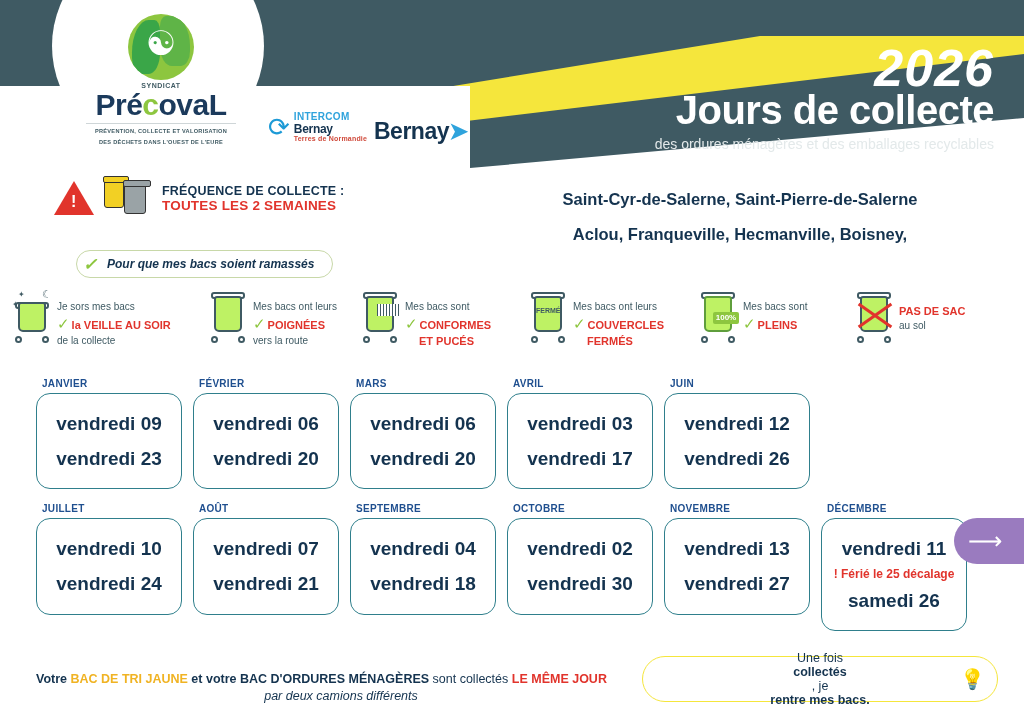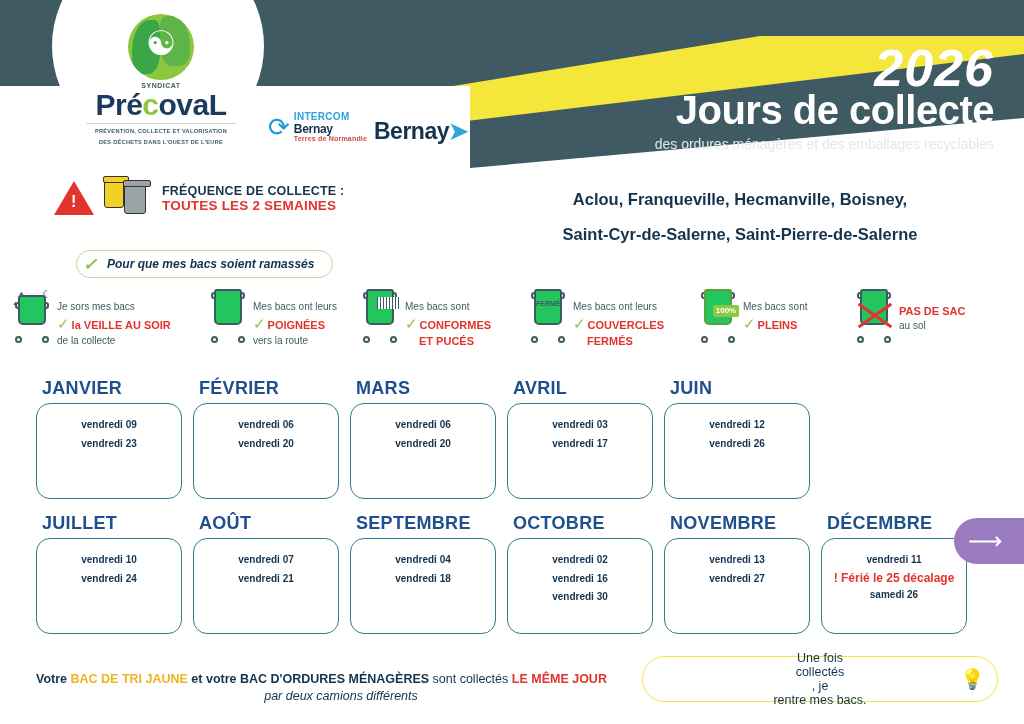--- a/index.html
+++ b/index.html
@@ -84,58 +84,58 @@
   .pill .check { position: absolute; left: 6px; top: 3px; font-size: 17px;}
 
   
   .rules { position: absolute; top: 288px; left: 12px; width: 1000px; display: flex; align-items: flex-start; }
   .rule { display: flex; align-items: flex-start; gap: 5px; }
   .rule .txt { font-size: 10px; line-height: 1.35; padding-top: 12px;}
   .rule .l1 { color: #3f5a63; }
   .rule .strong { font-weight: bold; color: #e1342c; font-size: 11px;}
   .rule .ck { color: #8dc63f; font-size: 15px; margin-right: 2px;}
   .binico { width: 40px; height: 52px; position: relative; flex: none;}
-  .binbody { position: absolute; bottom: 15px; left: 6px; width: 28px; height: 36px; border: 2px solid #3f5a63; border-radius: 3px 3px 5px 5px; background: #22c55e;}
+  .binbody { position: absolute; bottom: 8px; left: 6px; width: 28px; height: 36px; border: 2px solid #3f5a63; border-radius: 3px 3px 5px 5px; background: #bef264;}
   .binlid { position: absolute; top: 4px; left: 3px; width: 34px; height: 7px; border: 2px solid #3f5a63; border-radius: 3px; background: #fff;}
   .binwheel { position: absolute; bottom: -3px; width: 7px; height: 7px; border: 2px solid #3f5a63; border-radius: 50%; background:#fff;}
   .binwheel.l { left: 3px; } .binwheel.r { right: 3px; }
   .binbody.green { border-color: #5f9e3c; }
   .binbody .inner-txt { position: absolute; width: 100%; top: 9px; text-align: center; font-size: 7px; font-weight: bold; color: #3f5a63;}
   .moon { position: absolute; top: 0px; left: 30px; font-size: 11px; color: #3f5a63;}
   .star { position: absolute; font-size: 8px; color: #3f5a63;}
   .barcode { position: absolute; top: 12px; left: 9px; width: 22px; height: 12px;
     background: repeating-linear-gradient(90deg,#3f5a63 0 1.5px,#fff 1.5px 3px); }
   .fill100 { position: absolute; top: 14px; left: 7px; width: 26px; height: 12px; border-radius: 2px; background: #8dc63f; color: #fff; font-size: 8px; font-weight: bold; text-align: center; line-height: 12px;}
   .nosac { position: absolute; top: 10px; left: 2px; width: 36px; height: 36px; }
   .nosac:before, .nosac:after { content:""; position:absolute; top:16px; left:-1px; width:40px; height:3px; background:#e1342c; }
   .nosac:before { transform: rotate(35deg);} .nosac:after { transform: rotate(-35deg);}
 
   
   .cal { position: absolute; top: 378px; left: 36px; width: 958px; }
   .calrow { display: flex; gap: 11px; margin-bottom: 14px;}
   .month { width: 146px; }
-  .mname { font-size: 18px; font-weight: bold; color: #1f4f8f; letter-spacing: .3px; margin-bottom: 4px; padding-left: 6px;}
+  .mname { font-size: 10px; font-weight: bold; color: #1f4f8f; letter-spacing: .3px; margin-bottom: 4px; padding-left: 6px;}
   .mbox { border: 1.6px solid #2f7f8c; border-radius: 14px; min-height: 96px; padding: 12px 0 12px 0; text-align: center; }
-  .mbox div.date { font-size: 10px; font-weight: bold; color: #14334f; line-height: 1.85; }
+  .mbox div.date { font-size: 19px; font-weight: bold; color: #14334f; line-height: 1.85; }
   .mbox div.note { font-size: 12px; font-weight: bold; color: #e1342c; line-height: 1.4; }
   .arrow-badge { position: absolute; right: -30px; top: 140px; width: 70px; height: 46px; border-radius: 23px 0 0 23px; background: #9a7bbf; color: #fff; font-size: 24px; line-height: 46px; padding-left: 14px;}
 
   
   .footer { position: absolute; bottom: 12px; left: 0; width: 1024px; height: 52px;}
   .f-left { position: absolute; left: 36px; top: 12px; font-size: 12.5px; color: #14334f; width: 610px; }
   .f-left .y { color: #f0b323; font-weight: bold;}
   .f-left b { font-weight: bold;}
   .f-left .red { color: #e1342c; font-weight: bold;}
   .f-left .line2 { display: block; text-align: center; margin-top: 3px; font-style: italic;}
   .f-right {
     position: absolute; right: 26px; top: -4px; width: 356px; height: 46px;
     border: 1.5px solid #f5e63c; border-radius: 23px; display: flex; align-items: center; justify-content: center;
     font-size: 12.5px; color: #14334f; flex-direction: column;
   }
-  .f-right b { font-weight: normal;}
+  .f-right b { font-weight: bold;}
   .bulb { position: absolute; right: 12px; top: 10px; font-size: 20px; color: #f0b323;}
 </style>
 </head>
 <body>
 
 <div class="header-band"></div>
 <div class="header-yellow"></div>
 <div class="white-blob"></div>
 <div class="white-blob2"></div>
 
@@ -173,22 +173,22 @@
     <div class="bin-y"></div>
       <div class="bin-g"></div>
   </div>
   <div>
     <div class="freq-t1">FRÉQUENCE DE COLLECTE :</div>
     <div class="freq-t2">TOUTES LES 2 SEMAINES</div>
   </div>
 </div>
 
 <div class="communes">
+  <div>Saint-Cyr-de-Salerne, Saint-Pierre-de-Salerne</div>
   <div>Aclou, Franqueville, Hecmanville, Boisney,</div>
-  <div>Saint-Cyr-de-Salerne, Saint-Pierre-de-Salerne</div>
 </div>
 
 <div class="pill">
   <span class="check">✓</span>
   <span>Pour que mes bacs soient ramassés</span>
 </div>
 
 <div class="rules">
 
   <div class="rule" style="width:196px">
@@ -342,21 +342,20 @@
       <div class="mname">SEPTEMBRE</div>
       <div class="mbox">
         <div class="date">vendredi 04</div>
         <div class="date">vendredi 18</div>
       </div>
     </div>
     <div class="month">
       <div class="mname">OCTOBRE</div>
       <div class="mbox">
         <div class="date">vendredi 02</div>
-        <div class="date">vendredi 16</div>
         <div class="date">vendredi 30</div>
       </div>
     </div>
     <div class="month">
       <div class="mname">NOVEMBRE</div>
       <div class="mbox">
         <div class="date">vendredi 13</div>
         <div class="date">vendredi 27</div>
       </div>
     </div>

